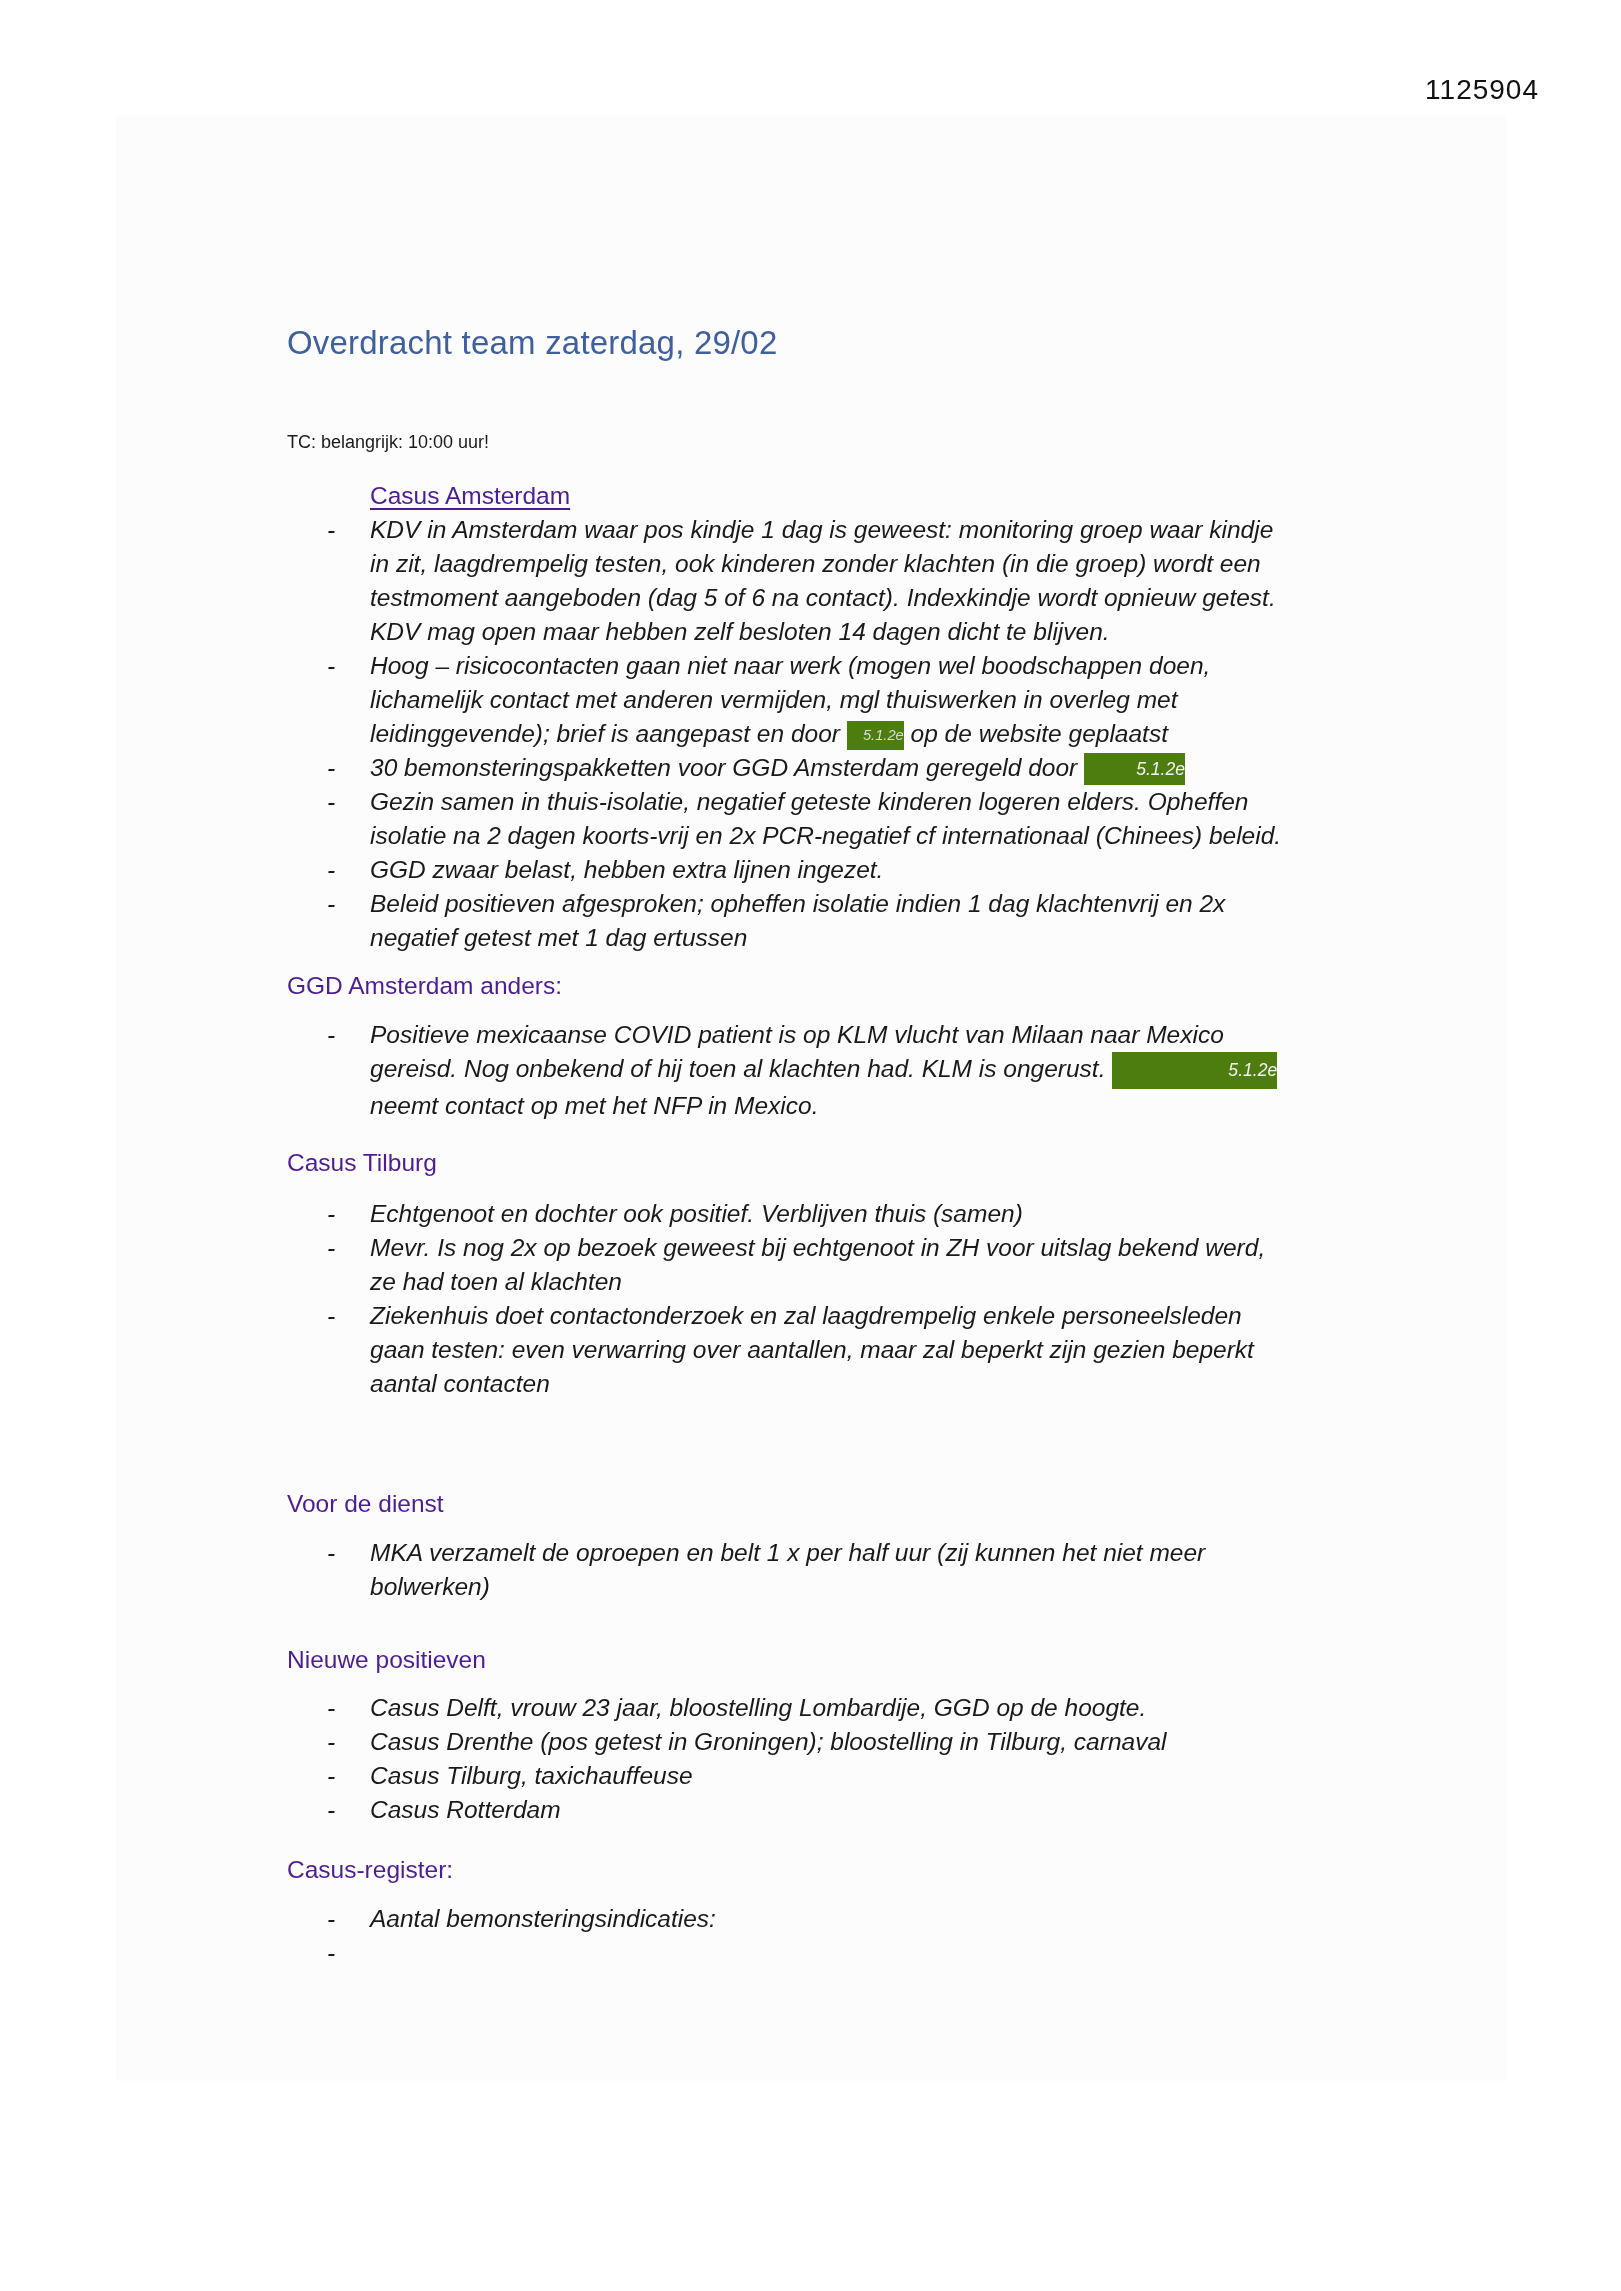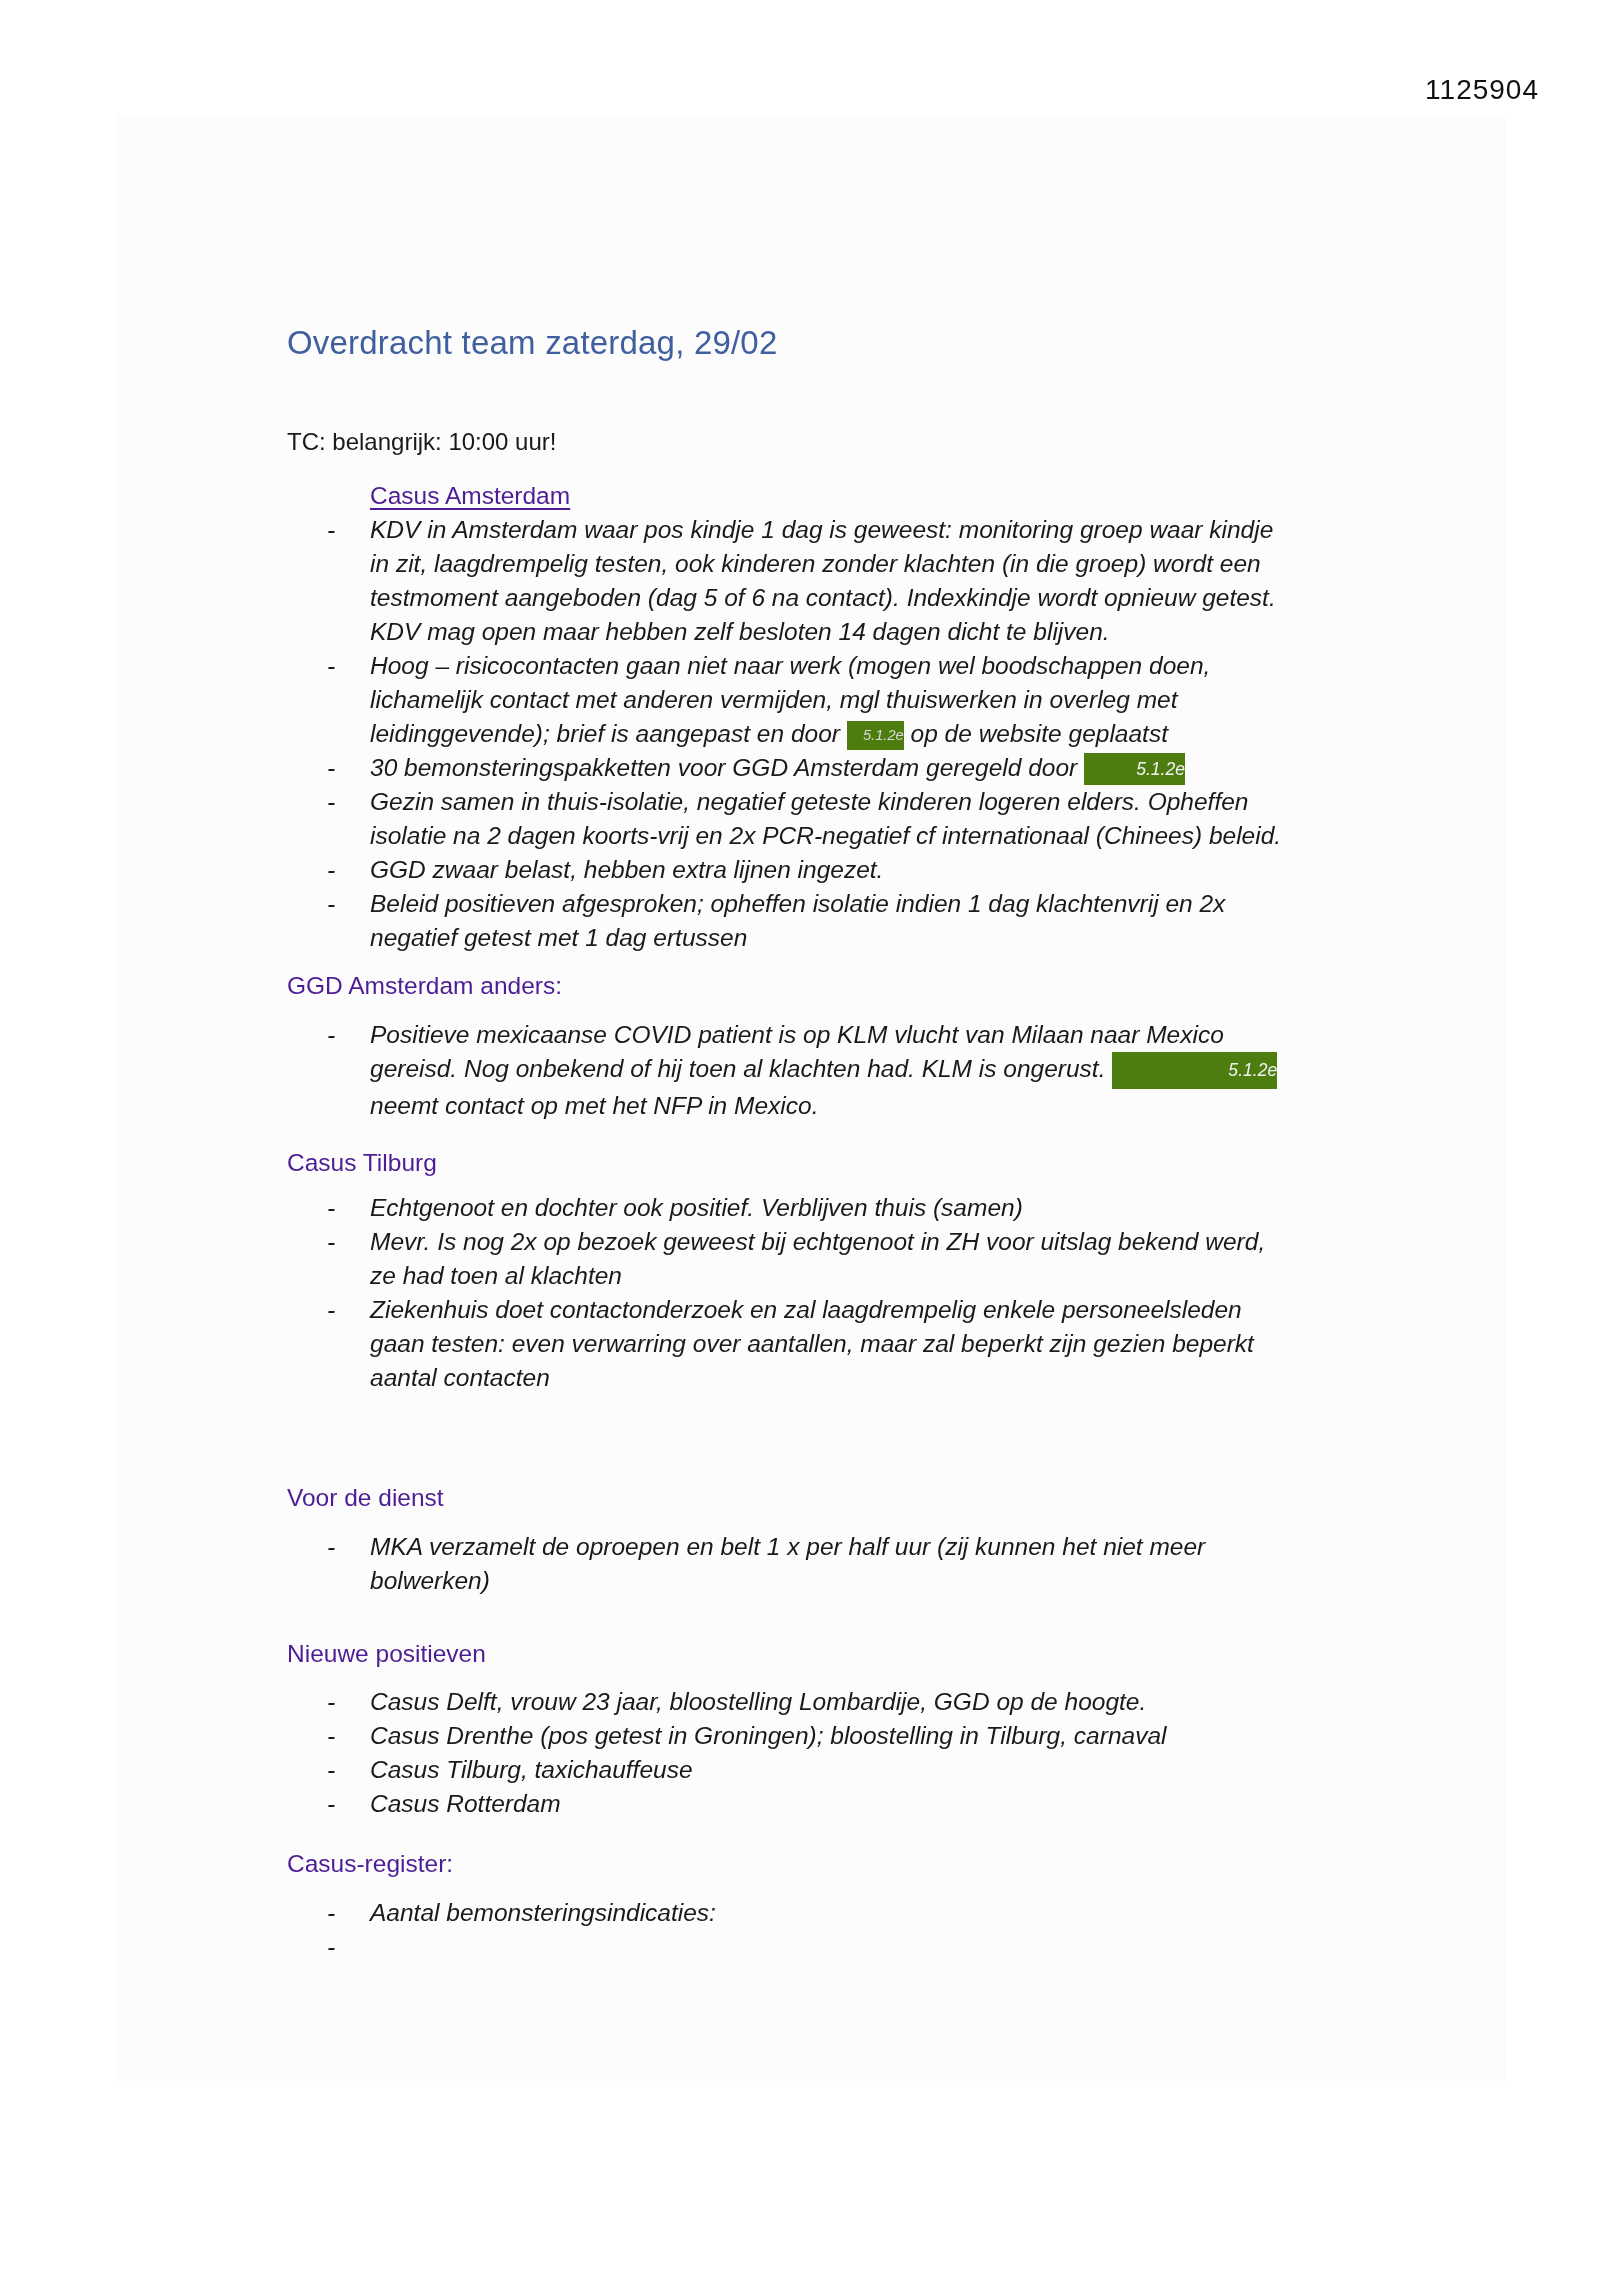--- a/index.html
+++ b/index.html
@@ -17,31 +17,31 @@
     background:#fcfcfc;
   }
   .content{
     position:absolute;left:287px;top:321px;width:1096px;
   }
   .page-title{
     font-size:33px;line-height:43px;color:#3f5f9e;
     letter-spacing:0.2px;
   }
   .intro-line{
-    margin-top:61px;font-size:24px;line-height:34px;color:#1a1a1a;
+    margin-top:61px;font-size:18px;line-height:34px;color:#1a1a1a;
   }
   .section-heading{
     font-size:24.5px;line-height:34px;color:#4c1d95;
   }
   .section-heading.underline{
     text-decoration:underline;text-underline-offset:3.9px;margin-left:83px;
   }
   .sec-casus-amsterdam .section-heading{margin-top:19.6px;margin-bottom:0;}
   .sec-ggd-amsterdam-anders .section-heading{margin-top:13.7px;margin-bottom:14.7px;}
-  .sec-casus-tilburg .section-heading{margin-top:23.5px;margin-bottom:11px;}
+  .sec-casus-tilburg .section-heading{margin-top:23.5px;margin-bottom:17px;}
   .sec-voor-de-dienst .section-heading{margin-top:86px;margin-bottom:14.7px;}
   .sec-nieuwe-positieven .section-heading{margin-top:39px;margin-bottom:14.7px;}
   .sec-casus-register .section-heading{margin-top:25.5px;margin-bottom:14.7px;}
   ul.bullets{list-style:none;margin:0;padding:0;width:995px;font-style:italic;}
   ul.bullets li{
     position:relative;padding-left:83px;min-height:34px;
     font-size:24.5px;line-height:34px;color:#1a1a1a;
   }
   ul.bullets li::before{
     content:"-";position:absolute;left:40px;top:0;

